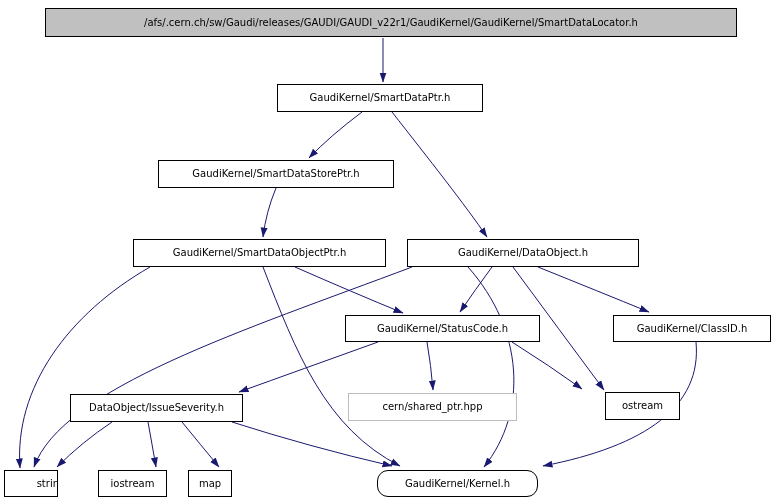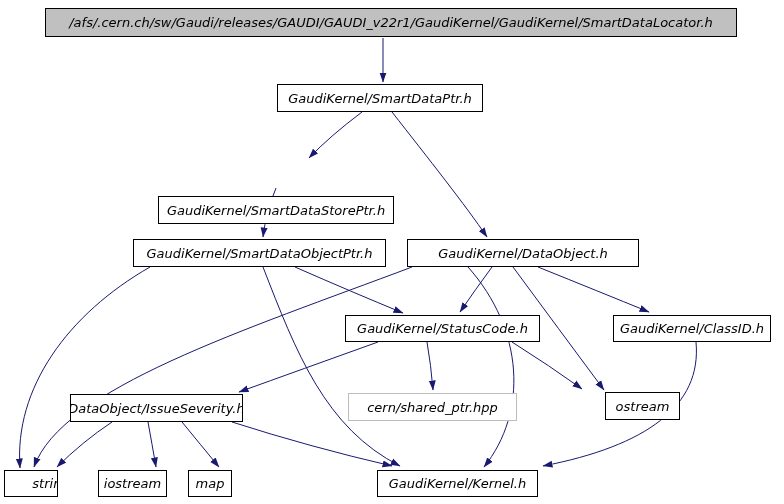--- a/index.html
+++ b/index.html
@@ -10,24 +10,23 @@
     position:relative;overflow:hidden;
   }
   .graph{position:absolute;left:0;top:0;width:784px;height:504px;}
   .edges{position:absolute;left:0;top:0;width:784px;height:504px;}
   .node{
     position:absolute;
     box-sizing:border-box;
     border:1px solid #000000;
     background:#ffffff;
     display:flex;align-items:center;justify-content:center;
-    font-size:13px;line-height:1;color:#000000;
+    font-size:10px;line-height:1;color:#000000;
     white-space:nowrap;overflow:hidden;
     cursor:default;
-    font-style:italic;
   }
   .node.link{cursor:pointer;}
   .edge-path{fill:none;stroke-width:1;}
 </style>
 </head>
 <body>
 
 <div class="graph">
   <svg class="edges" width="784" height="504" viewBox="0 0 784 504" xmlns="http://www.w3.org/2000/svg">
     <defs>
@@ -54,26 +53,26 @@
         <path d="M112,422 Q82,442 57,467" class="edge-path" stroke="#191970" marker-end="url(#arrow)"></path>
         <path d="M148,422 Q152,444 156,467" class="edge-path" stroke="#191970" marker-end="url(#arrow)"></path>
         <path d="M182,422 Q200,444 219,467" class="edge-path" stroke="#191970" marker-end="url(#arrow)"></path>
         <path d="M232,422 Q310,447 392,466" class="edge-path" stroke="#191970" marker-end="url(#arrow)"></path>
         <path d="M696,342 C702,406 646,446 543,466" class="edge-path" stroke="#191970" marker-end="url(#arrow)"></path>
       </g>
   </svg>
   <div id="node-layer">
       <div class="node" style="left: 45px; top: 8px; width: 692px; height: 29px; background: rgb(192, 192, 192); border-color: rgb(0, 0, 0);">/afs/.cern.ch/sw/Gaudi/releases/GAUDI/GAUDI_v22r1/GaudiKernel/GaudiKernel/SmartDataLocator.h</div>
       <div class="node link" style="left: 277px; top: 84px; width: 206px; height: 28px; background: rgb(255, 255, 255); border-color: rgb(0, 0, 0);">GaudiKernel/SmartDataPtr.h</div>
-      <div class="node link" style="left: 158px; top: 160px; width: 236px; height: 28px; background: rgb(255, 255, 255); border-color: rgb(0, 0, 0); margin-top: 36px;">GaudiKernel/SmartDataStorePtr.h</div>
+      <div class="node link" style="left: 158px; top: 160px; width: 236px; height: 28px; background: rgb(255, 255, 255); border-color: rgb(0, 0, 0);">GaudiKernel/SmartDataStorePtr.h</div>
       <div class="node link" style="left: 133px; top: 239px; width: 253px; height: 28px; background: rgb(255, 255, 255); border-color: rgb(0, 0, 0);">GaudiKernel/SmartDataObjectPtr.h</div>
       <div class="node link" style="left: 407px; top: 239px; width: 232px; height: 28px; background: rgb(255, 255, 255); border-color: rgb(0, 0, 0);">GaudiKernel/DataObject.h</div>
       <div class="node link" style="left: 345px; top: 315px; width: 195px; height: 27px; background: rgb(255, 255, 255); border-color: rgb(0, 0, 0);">GaudiKernel/StatusCode.h</div>
       <div class="node link" style="left: 613px; top: 315px; width: 158px; height: 27px; background: rgb(255, 255, 255); border-color: rgb(0, 0, 0);">GaudiKernel/ClassID.h</div>
       <div class="node link" style="left: 70px; top: 394px; width: 173px; height: 28px; background: rgb(255, 255, 255); border-color: rgb(0, 0, 0);">DataObject/IssueSeverity.h</div>
       <div class="node" style="left: 348px; top: 393px; width: 169px; height: 28px; background: rgb(255, 255, 255); border-color: rgb(189, 189, 189);">cern/shared_ptr.hpp</div>
       <div class="node" style="left: 583px; top: 392px; width: 75px; height: 28px; background: rgb(255, 255, 255); border-color: rgb(0, 0, 0); margin-left: 22px;">ostream</div>
       <div class="node" style="left: 4px; top: 470px; width: 54px; height: 27px; background: rgb(255, 255, 255); border-color: rgb(0, 0, 0); padding-left: 40px;">string</div>
       <div class="node" style="left: 98px; top: 470px; width: 69px; height: 27px; background: rgb(255, 255, 255); border-color: rgb(0, 0, 0);">iostream</div>
       <div class="node" style="left: 188px; top: 470px; width: 44px; height: 27px; background: rgb(255, 255, 255); border-color: rgb(0, 0, 0);">map</div>
-      <div class="node link" style="left: 377px; top: 470px; width: 161px; height: 27px; background: rgb(255, 255, 255); border-color: rgb(0, 0, 0);">GaudiKernel/Kernel.h</div>
+      <div class="node link" style="left: 377px; top: 470px; width: 161px; height: 27px; background: rgb(255, 255, 255); border-color: rgb(0, 0, 0); border-radius: 11px;">GaudiKernel/Kernel.h</div>
     </div>
 </div>
 
 </body></html>

